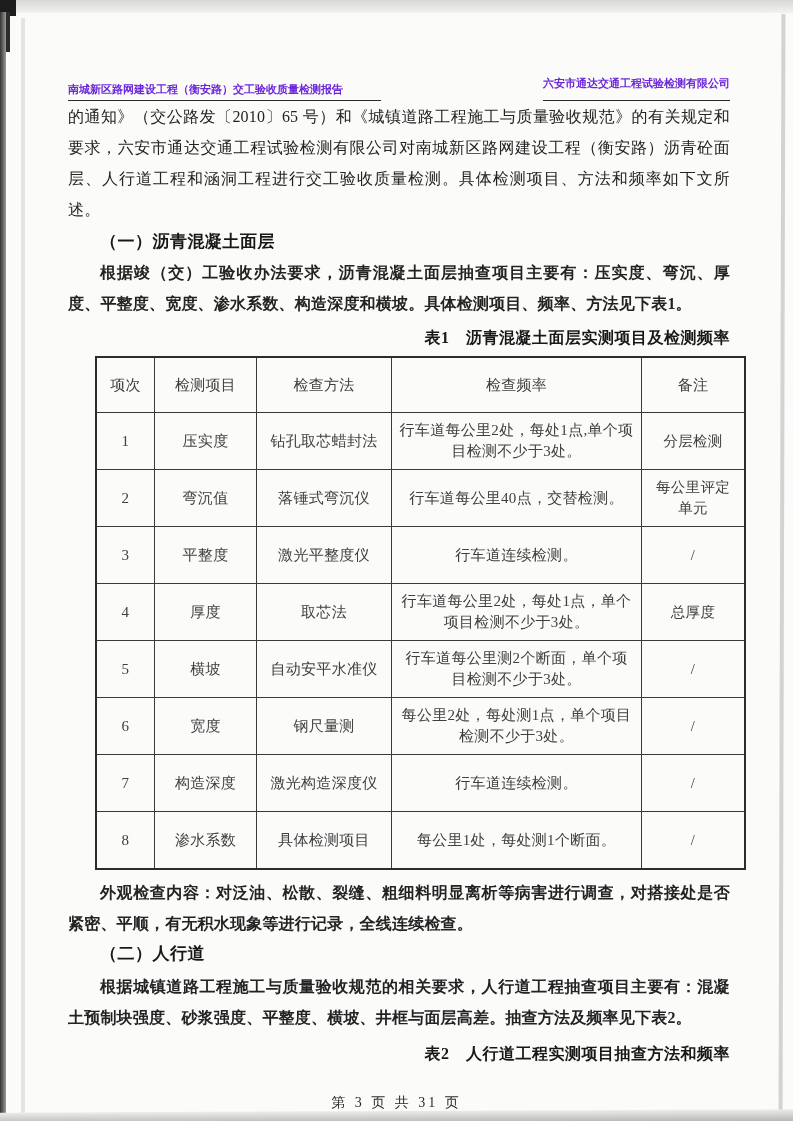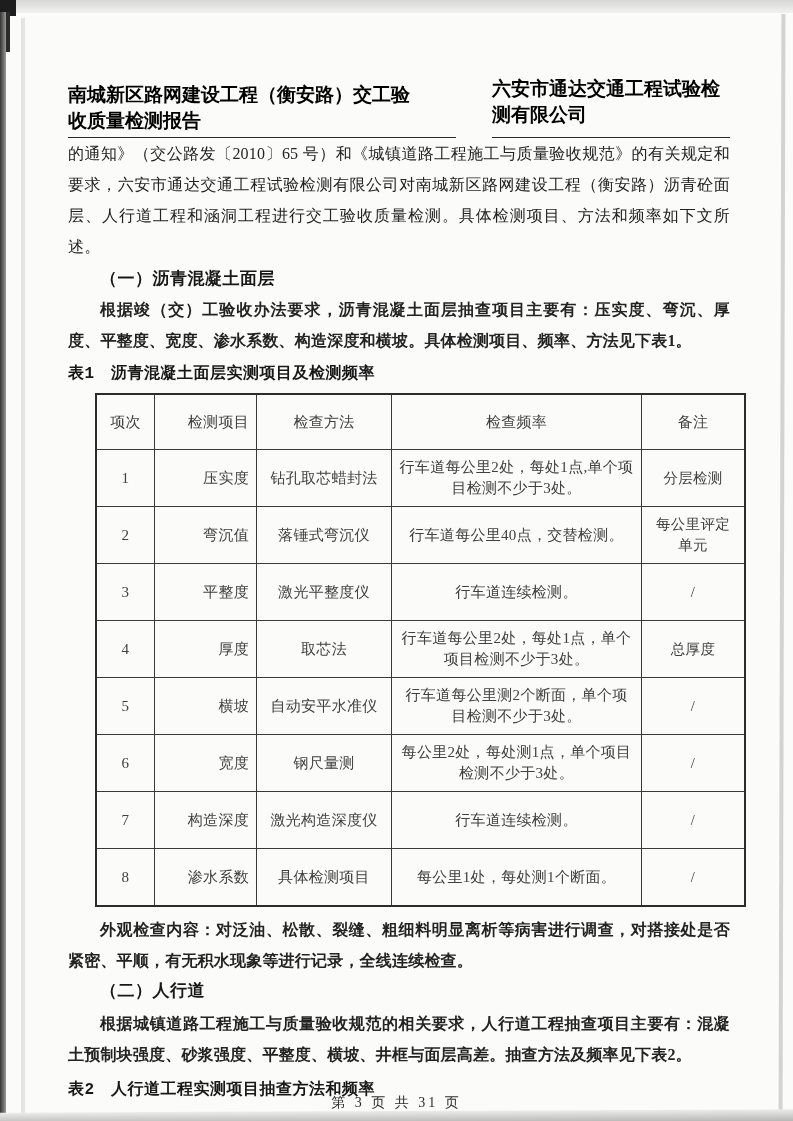--- a/index.html
+++ b/index.html
@@ -20,42 +20,42 @@
     background:linear-gradient(to right,#343434,#9a9a98);}
   .fold-line{position:absolute;top:18px;bottom:8px;left:21px;width:4px;background:#e4e4e2;}
   .right-edge{position:absolute;top:14px;left:780px;width:4px;height:1100px;background:#d3d3d1;transform:rotate(0.15deg);}
   .bottom-band{position:absolute;left:-4px;right:-4px;bottom:-5px;height:15px;
     background:linear-gradient(to bottom,#ececea,#a9a9a7);transform:rotate(-0.25deg);}
 
   
   .content{position:absolute;left:68px;top:76px;width:662px;}
 
   .doc-header{display:flex;justify-content:space-between;align-items:flex-end;
-    font-family:"Liberation Sans","DejaVu Sans",sans-serif;font-weight:bold;font-size:19px;color:#000000;}
+    font-family:"Liberation Sans","DejaVu Sans",sans-serif;font-weight:bold;font-size:11px;color:#6d28d9;}
   .doc-header .hl{border-bottom:1.5px solid #2a2a2a;padding-bottom:3px;padding-right:38px;}
   .doc-header .hr{border-bottom:1.5px solid #2a2a2a;padding-bottom:9px;margin-left:36px;}
 
   p{margin:0;font-size:16px;line-height:31px;text-align:justify;letter-spacing:0.2px;color:#232323;}
   .p1{margin-top:0;}
   .indent{text-indent:32px;font-weight:bold;}
 
   .sec-heading{margin-top:2px;padding-left:32px;
     font-family:"Liberation Sans","DejaVu Sans",sans-serif;font-weight:bold;
     font-size:17px;line-height:30px;color:#181818;letter-spacing:0.5px;}
-  .tbl-caption{margin-top:5px;text-align:left;
-    font-family:Liberation Mono, monospace;font-weight:bold;
+  .tbl-caption{margin-top:5px;text-align:right;
+    font-family:Liberation Serif, serif;font-weight:bold;
     font-size:16px;line-height:27px;color:#181818;letter-spacing:0.5px;}
 
   table.t1{border-collapse:collapse;table-layout:fixed;width:580px;margin-left:27px;margin-top:5px;
     border:2px solid #2c2c2c;}
   table.t1 td{border:1px solid #3a3a3a;height:52px;text-align:center;vertical-align:middle;
     font-size:15px;line-height:21px;padding:2px 7px;color:#404040;letter-spacing:0.3px;}
   table.t1 tr.hd td{height:50px;font-size:15px;}
   table.t1 td.c0{width:43px;}
-  table.t1 td.c1{width:87px;text-align:right;}
+  table.t1 td.c1{width:87px;}
   table.t1 td.c2{width:120px;}
   table.t1 td.c3{width:235px;}
   table.t1 td.c4{width:88px;font-size:14.5px;}
 
   .p-after{margin-top:7px;}
   .sec2-heading{margin-top:0;}
   .p4{margin-top:2px;}
   .cap2{margin-top:7px;}
 
   .footer{position:absolute;left:0;top:1094px;width:100%;text-align:center;

